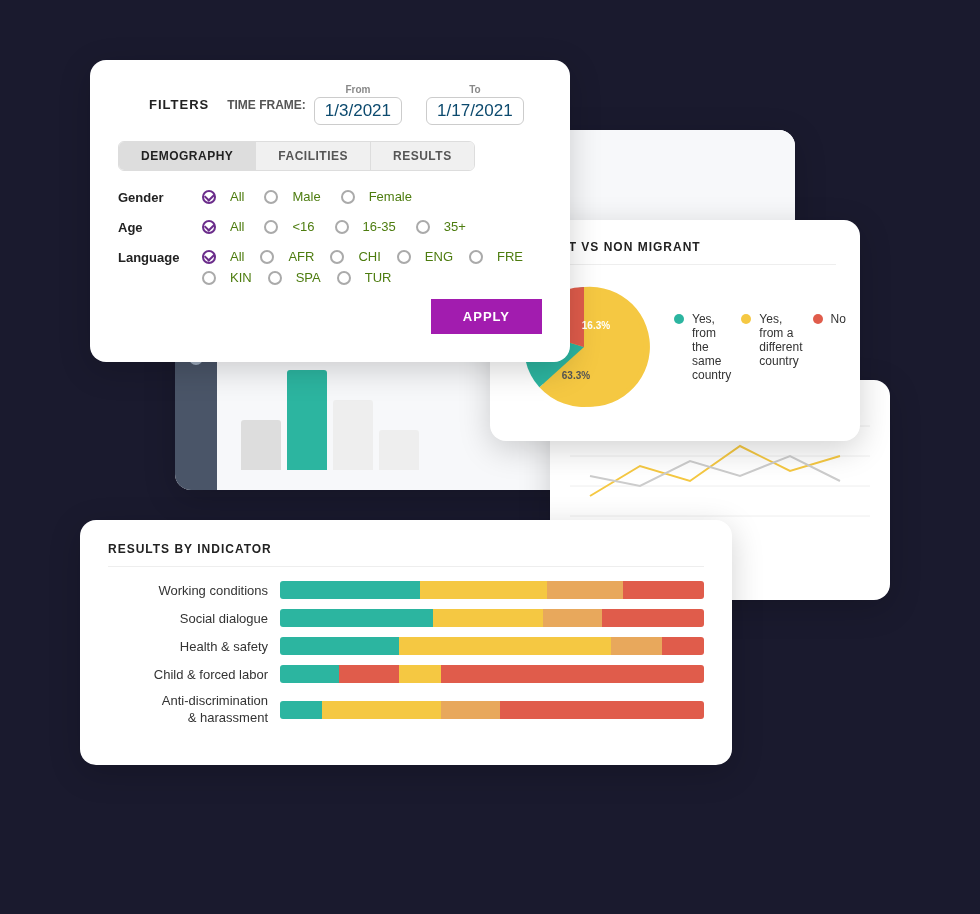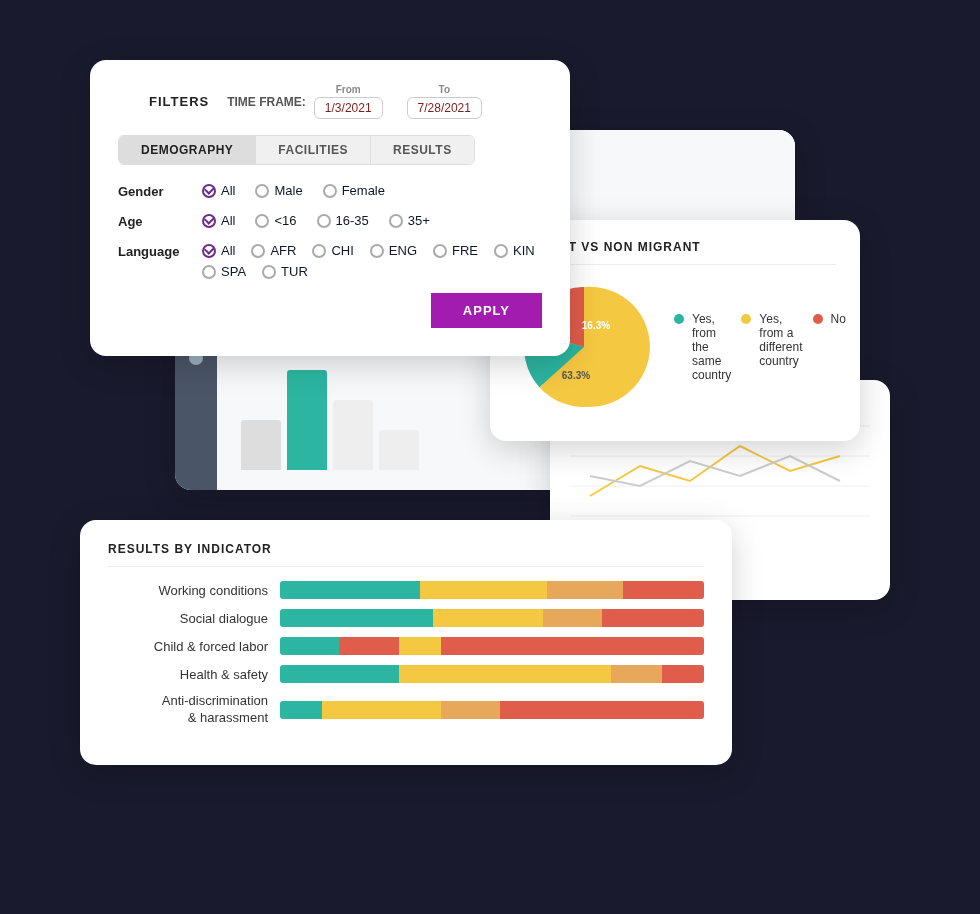--- a/index.html
+++ b/index.html
@@ -60,22 +60,22 @@
     }
     .date-box .date-label {
       font-size: 10px;
       color: #888;
       margin-bottom: 2px;
     }
     .date-input {
       border: 1.5px solid #ccc;
       border-radius: 6px;
       padding: 3px 10px;
-      font-size: 12px;
-      color: #7f1d1d;
+      font-size: 17px;
+      color: #0c4a6e;
       font-weight: 500;
       background: #fff;
       cursor: pointer;
     }
 
     .tabs-row {
       display: flex;
       gap: 0;
       margin-bottom: 18px;
       border: 1.5px solid #ddd;
@@ -114,24 +114,24 @@
       min-width: 72px;
       padding-top: 1px;
     }
     .options-grid {
       display: flex;
       flex-wrap: wrap;
       gap: 6px 20px;
     }
     .radio-option {
       display: flex;
-      align-items: center;
-      gap: 5px;
+      align-items: flex-end;
+      gap: 14px;
       font-size: 13px;
-      color: #0f172a;
+      color: #4d7c0f;
       cursor: pointer;
     }
     .radio-circle {
       width: 14px;
       height: 14px;
       border-radius: 50%;
       border: 2px solid #aaa;
       display: inline-flex;
       align-items: center;
       justify-content: center;
@@ -377,21 +377,21 @@
     <span class="filters-label">FILTERS</span>
     <div class="timeframe-group">
       <span>TIME FRAME:</span>
       <div class="date-range">
         <div class="date-box">
           <span class="date-label">From</span>
           <div class="date-input">1/3/2021</div>
         </div>
         <div class="date-box">
           <span class="date-label">To</span>
-          <div class="date-input">7/28/2021</div>
+          <div class="date-input">1/17/2021</div>
         </div>
       </div>
     </div>
   </div>
 
   <div class="tabs-row">
     <button class="tab-btn active">DEMOGRAPHY</button>
     <button class="tab-btn">FACILITIES</button>
     <button class="tab-btn">RESULTS</button>
   </div>
@@ -540,36 +540,36 @@
     <span class="indicator-label">Social dialogue</span>
     <div class="indicator-bar-container">
       <div class="bar-seg" style="width:36%;background:#2cb5a0"></div>
       <div class="bar-seg" style="width:26%;background:#f5c842"></div>
       <div class="bar-seg" style="width:14%;background:#e8a85c"></div>
       <div class="bar-seg" style="width:24%;background:#e05c4b"></div>
     </div>
   </div>
 
   <div class="indicator-row">
+    <span class="indicator-label">Health &amp; safety</span>
+    <div class="indicator-bar-container">
+      <div class="bar-seg" style="width:28%;background:#2cb5a0"></div>
+      <div class="bar-seg" style="width:50%;background:#f5c842"></div>
+      <div class="bar-seg" style="width:12%;background:#e8a85c"></div>
+      <div class="bar-seg" style="width:10%;background:#e05c4b"></div>
+    </div>
+  </div>
+
+  <div class="indicator-row">
     <span class="indicator-label">Child &amp; forced labor</span>
     <div class="indicator-bar-container">
       <div class="bar-seg" style="width:14%;background:#2cb5a0"></div>
       <div class="bar-seg" style="width:14%;background:#e05c4b"></div>
       <div class="bar-seg" style="width:10%;background:#f5c842"></div>
       <div class="bar-seg" style="width:62%;background:#e05c4b"></div>
-    </div>
-  </div>
-
-  <div class="indicator-row">
-    <span class="indicator-label">Health &amp; safety</span>
-    <div class="indicator-bar-container">
-      <div class="bar-seg" style="width:28%;background:#2cb5a0"></div>
-      <div class="bar-seg" style="width:50%;background:#f5c842"></div>
-      <div class="bar-seg" style="width:12%;background:#e8a85c"></div>
-      <div class="bar-seg" style="width:10%;background:#e05c4b"></div>
     </div>
   </div>
 
   <div class="indicator-row">
     <span class="indicator-label" style="line-height:1.3">Anti-discrimination<br>&amp; harassment</span>
     <div class="indicator-bar-container">
       <div class="bar-seg" style="width:10%;background:#2cb5a0"></div>
       <div class="bar-seg" style="width:28%;background:#f5c842"></div>
       <div class="bar-seg" style="width:14%;background:#e8a85c"></div>
       <div class="bar-seg" style="width:48%;background:#e05c4b"></div>

